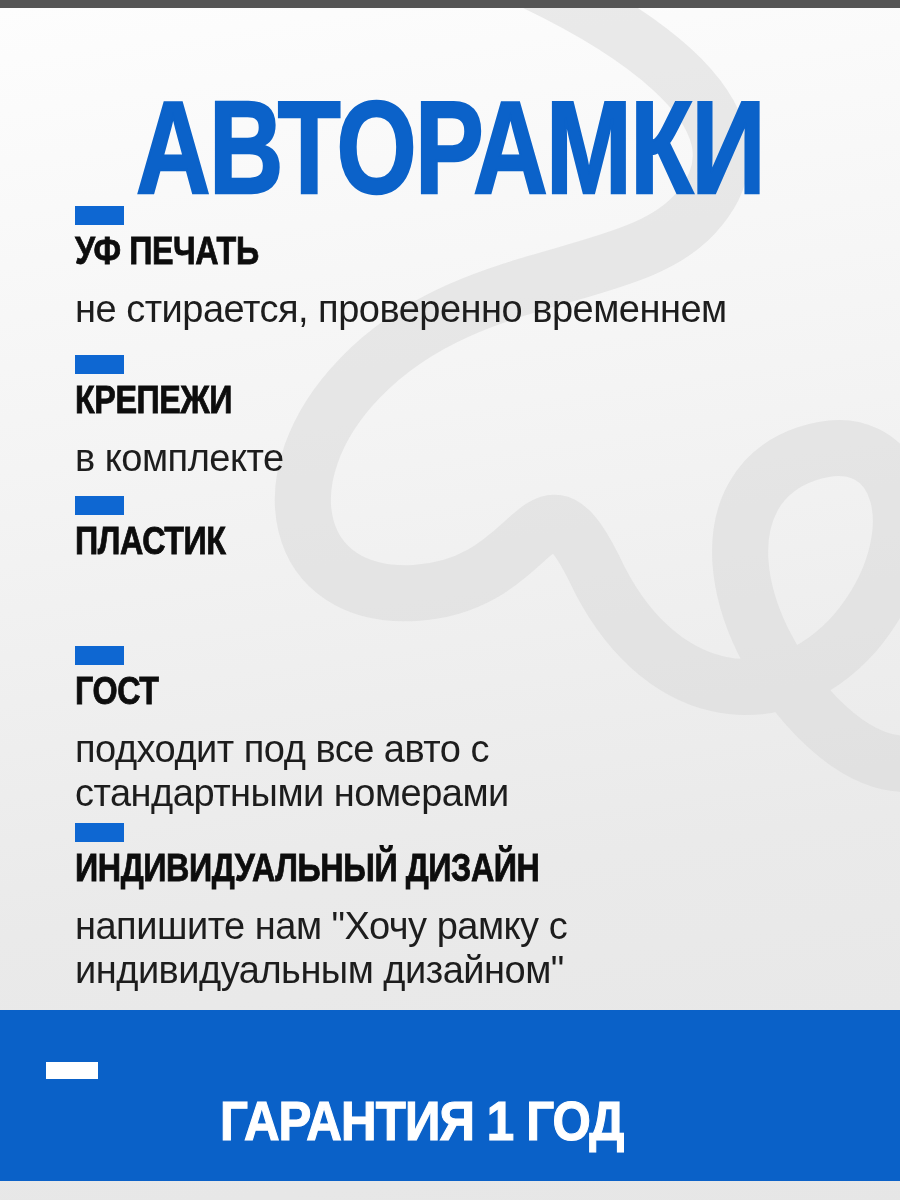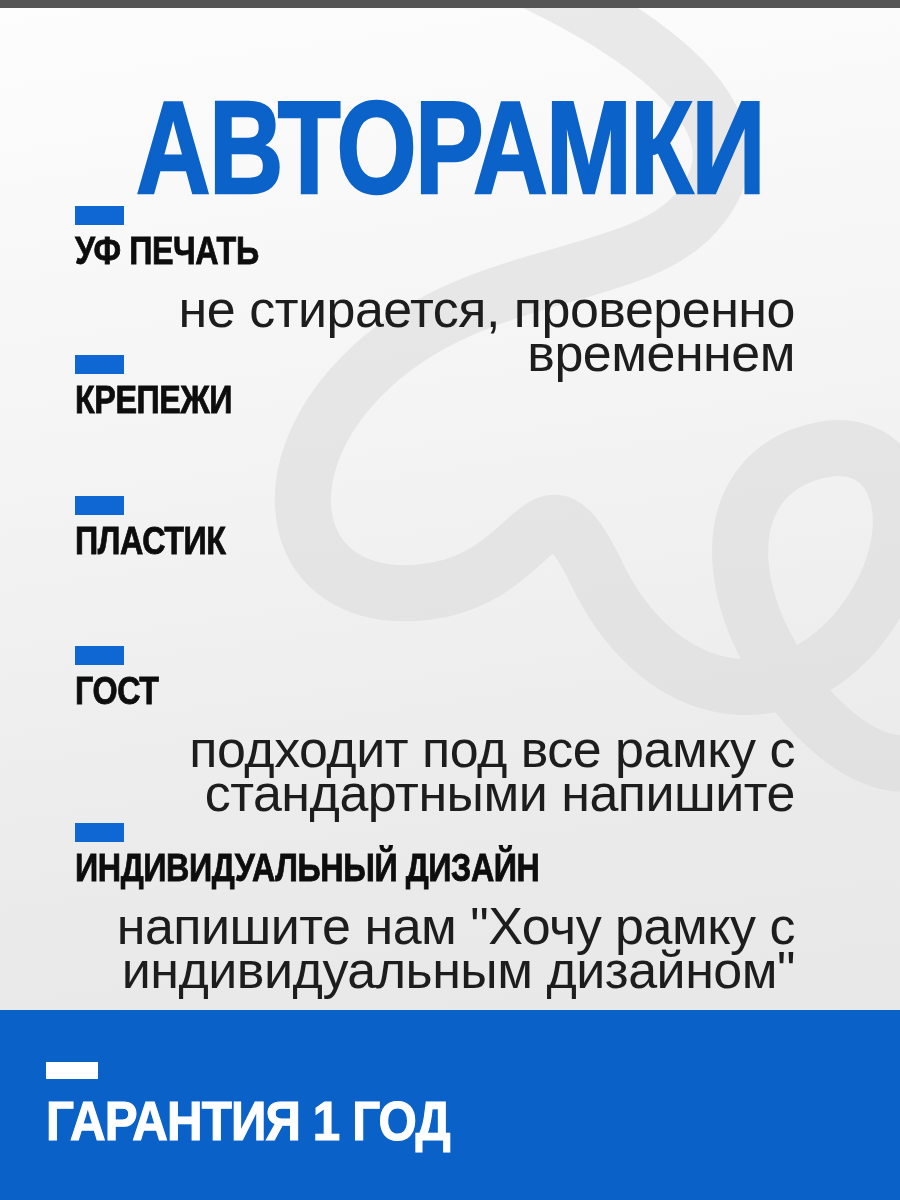--- a/index.html
+++ b/index.html
@@ -37,30 +37,30 @@
     font-size:38px;line-height:42px;
     font-weight:700;
     letter-spacing:-0.5px;
     transform:scaleX(0.85);transform-origin:0 50%;
     -webkit-text-stroke:0.8px currentColor;
     white-space:nowrap;
     color:#0d0d0d;
   }
   .section p{
     margin:15px 0 0 0;
-    font-size:52px;line-height:44px;
+    font-size:38px;line-height:44px;
     letter-spacing:-0.5px;
     color:#1d1d1d;
-    text-align:right;
   }
   .section p span{display:block;}
   .banner{
-    position:absolute;left:0;top:1002px;width:900px;height:190px;
+    position:absolute;left:0;top:1002px;width:900px;height:171px;
     box-sizing:border-box;
     padding:52px 0 2px 46px;
+    text-align:center;
   }
   .banner .dash-white{width:52px;height:17px;background:#ffffff;}
   .banner .label{
     margin-top:14px;
     font-size:56px;line-height:1;
     font-weight:700;
     letter-spacing:-1px;
     transform:scaleX(0.88);transform-origin:0 50%;
     -webkit-text-stroke:1.2px currentColor;
     color:#ffffff;
@@ -90,33 +90,36 @@
     <div class="dash" style="background:#0e67d2;"></div>
     <h2>УФ ПЕЧАТЬ</h2>
     <p>
         <span>не стирается, проверенно временнем</span>
       </p>
   </div>
 
   <div class="section s2">
     <div class="dash" style="background:#0e67d2;"></div>
     <h2>КРЕПЕЖИ</h2>
+    <p>
+        <span>в комплекте</span>
+      </p>
   </div>
 
   <div class="section s3">
     <div class="dash" style="background:#0e67d2;"></div>
     <h2>ПЛАСТИК</h2>
   </div>
 
   <div class="section s4">
     <div class="dash" style="background:#0e67d2;"></div>
     <h2>ГОСТ</h2>
     <p>
-      <span>подходит под все рамку с</span>
-      <span>стандартными напишите</span>
+      <span>подходит под все авто с</span>
+      <span>стандартными номерами</span>
     </p>
   </div>
 
   <div class="section s5">
     <div class="dash" style="background:#0e67d2;"></div>
     <h2>ИНДИВИДУАЛЬНЫЙ ДИЗАЙН</h2>
     <p>
       <span>напишите нам "Хочу рамку с</span>
       <span>индивидуальным дизайном"</span>
     </p>

